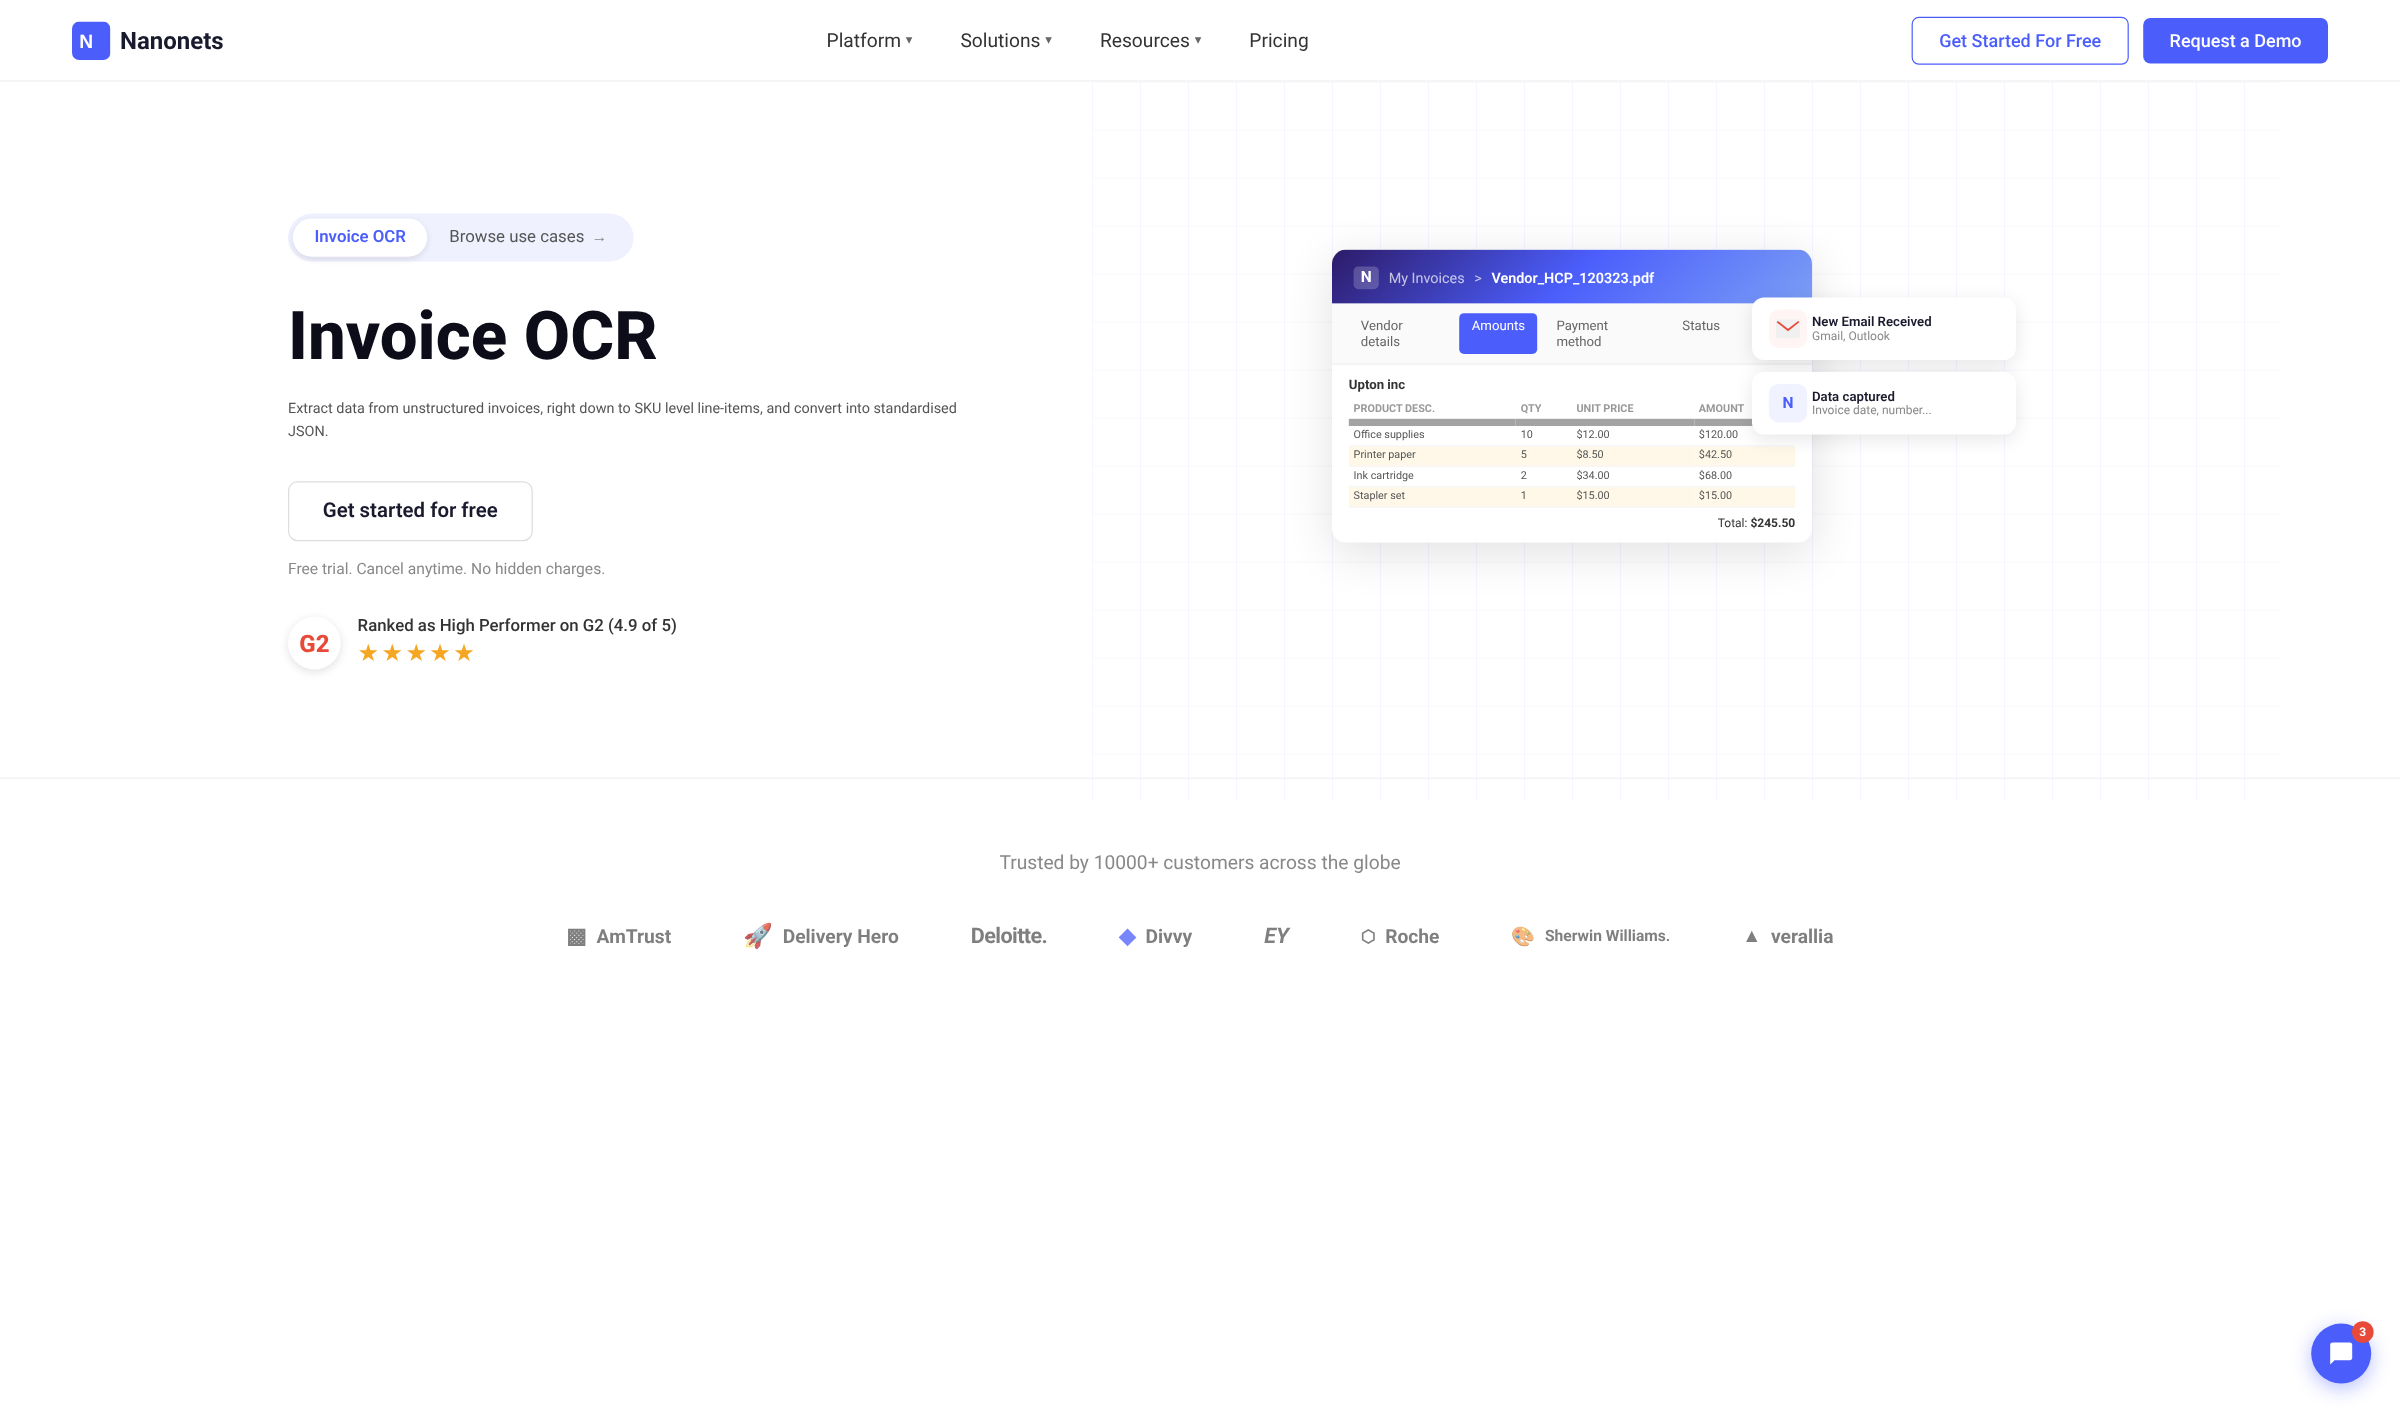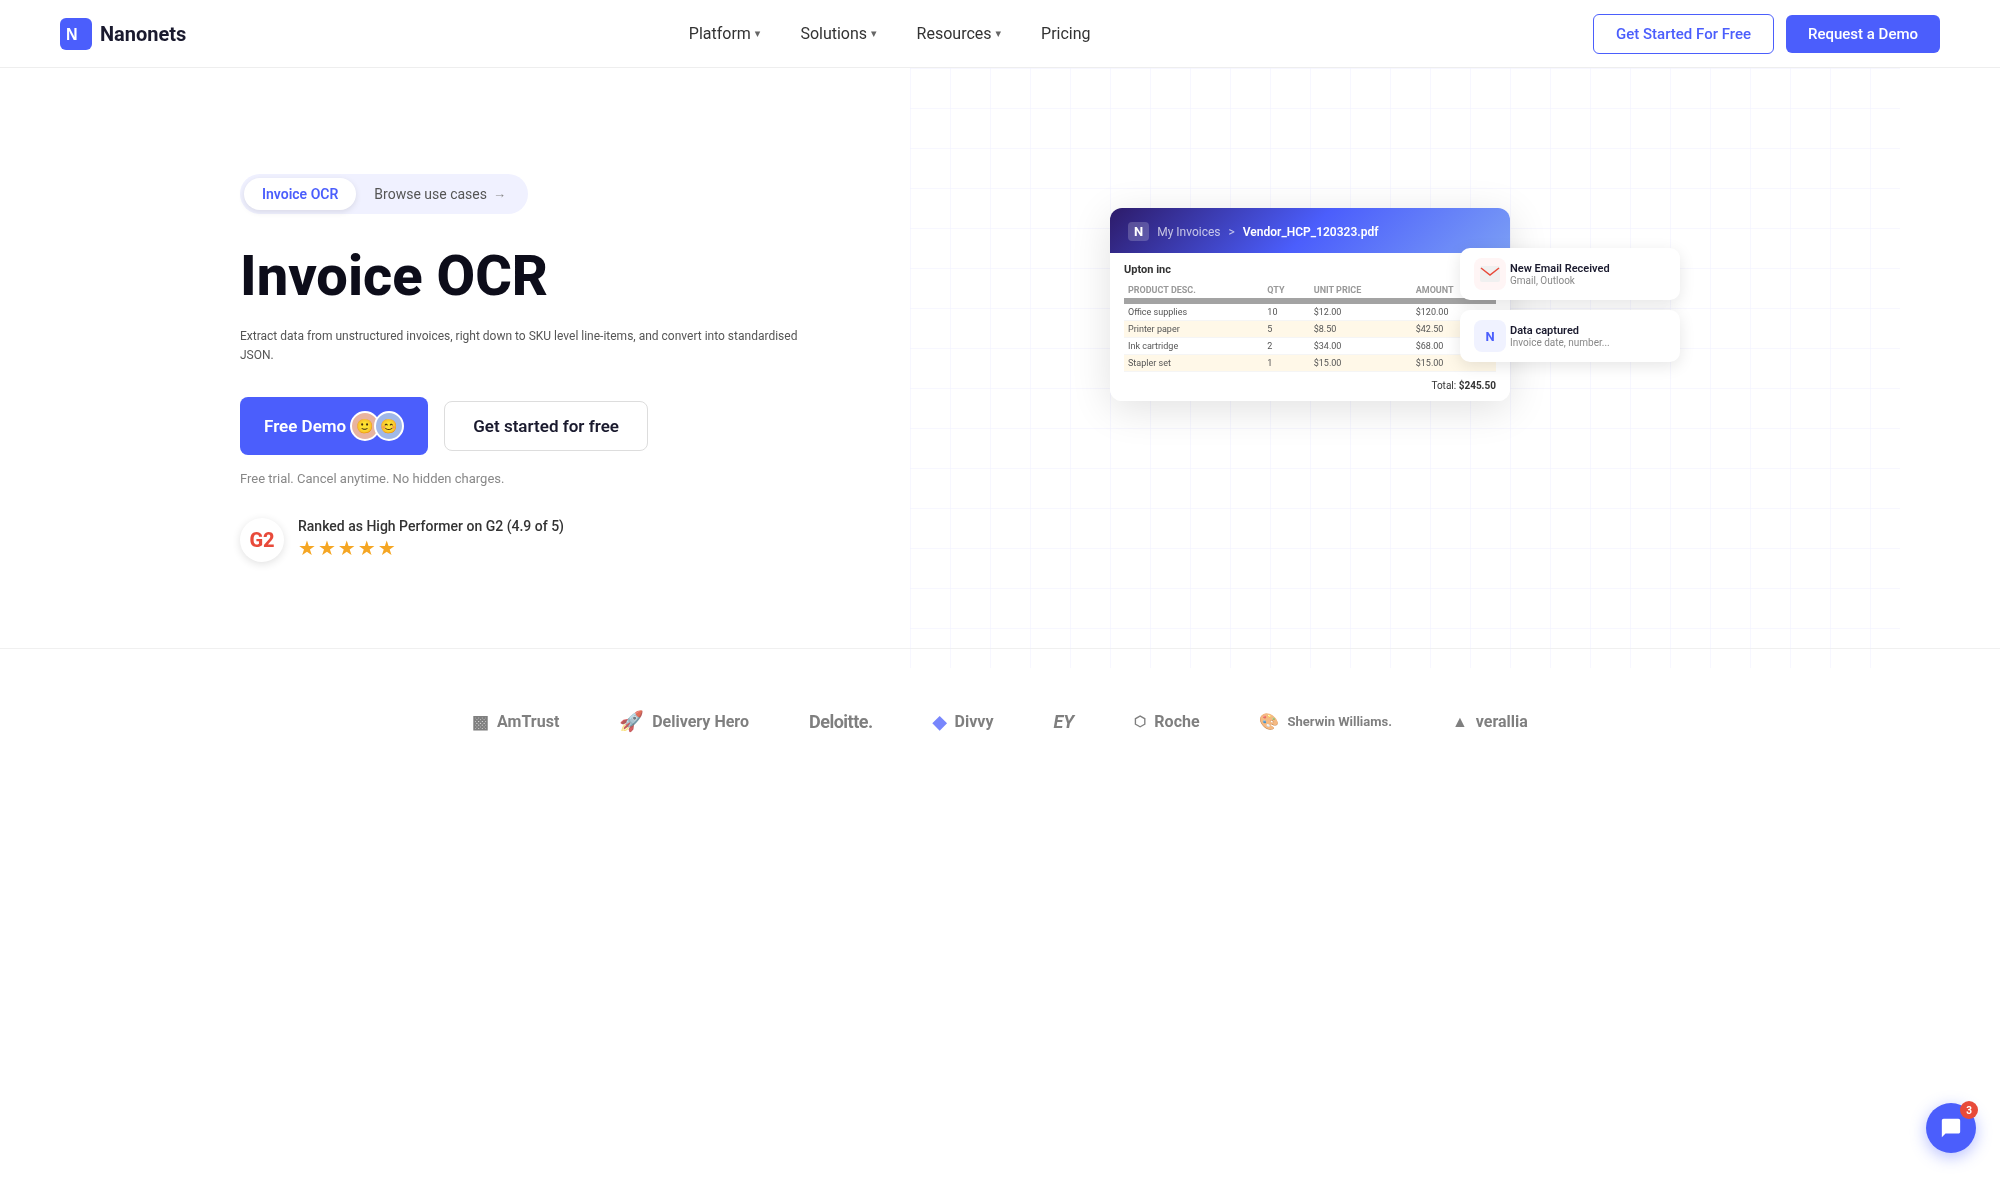--- a/index.html
+++ b/index.html
@@ -214,31 +214,20 @@
       <div class="tab-inactive">
         <span>Browse use cases</span>
         <span class="tab-arrow">→</span>
       </div>
     </div>
 
     <h1 class="hero-title">Invoice OCR</h1>
     <p class="hero-desc">Extract data from unstructured invoices, right down to SKU level line-items, and convert into standardised JSON.</p>
 
     <div class="hero-ctas">
-      <button class="btn-hero-primary">
-        <span>Free Demo</span>
-        <div class="avatars">
-          <div class="avatar-circle avatar-1">
-            <span style="font-size:14px;">🙂</span>
-          </div>
-          <div class="avatar-circle avatar-2">
-            <span style="font-size:14px;">😊</span>
-          </div>
-        </div>
-      </button>
       <button class="btn-hero-secondary">Get started for free</button>
     </div>
 
     <p class="hero-trial">Free trial. Cancel anytime. No hidden charges.</p>
 
     
     <div class="g2-badge">
       <div class="g2-icon">G2</div>
       <div>
         <div class="g2-text">Ranked as High Performer on G2 (4.9 of 5)</div>
@@ -249,20 +238,27 @@
 
   <div class="hero-right">
     <div class="hero-image-container">
 
       <div class="invoice-panel">
         <div class="invoice-panel-header">
           <span class="inv-logo">N</span>
           <span class="inv-breadcrumb">My Invoices</span>
           <span class="inv-breadcrumb">&gt;</span>
           <span class="inv-filename">Vendor_HCP_120323.pdf</span>
+        </div>
+        <div class="inv-tabs">
+          <div class="inv-tab">Vendor details</div>
+          <div class="inv-tab active">Amounts</div>
+          <div class="inv-tab">Payment method</div>
+          <div class="inv-tab">Status</div>
+          <div class="inv-tab">Flags</div>
         </div>
         <div class="invoice-doc">
           <div class="inv-company">Upton inc</div>
           <table class="inv-table">
             <thead>
               <tr>
                 <th>Product desc.</th>
                 <th>Qty</th>
                 <th>Unit price</th>
                 <th>Amount</th>
@@ -322,20 +318,21 @@
             <div class="notif-sub">Invoice date, number...</div>
           </div>
         </div>
       </div>
 
     </div>
   </div>
 </section>
 
 <section class="trusted-section">
+  <p class="trusted-title">Trusted by 10000+ customers across the globe</p>
   <div class="logos-row">
     <div class="logo-item">
       <span style="font-size:18px;color:#555;">▩</span>
       <span>AmTrust</span>
     </div>
     <div class="logo-item">
       <span style="font-size:20px;">🚀</span>
       <span>Delivery Hero</span>
     </div>
     <div class="logo-item">

